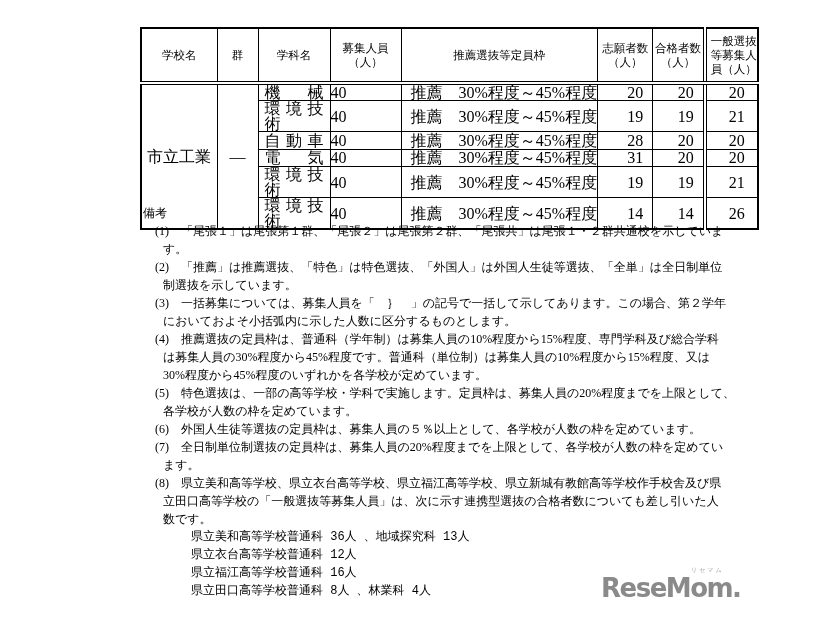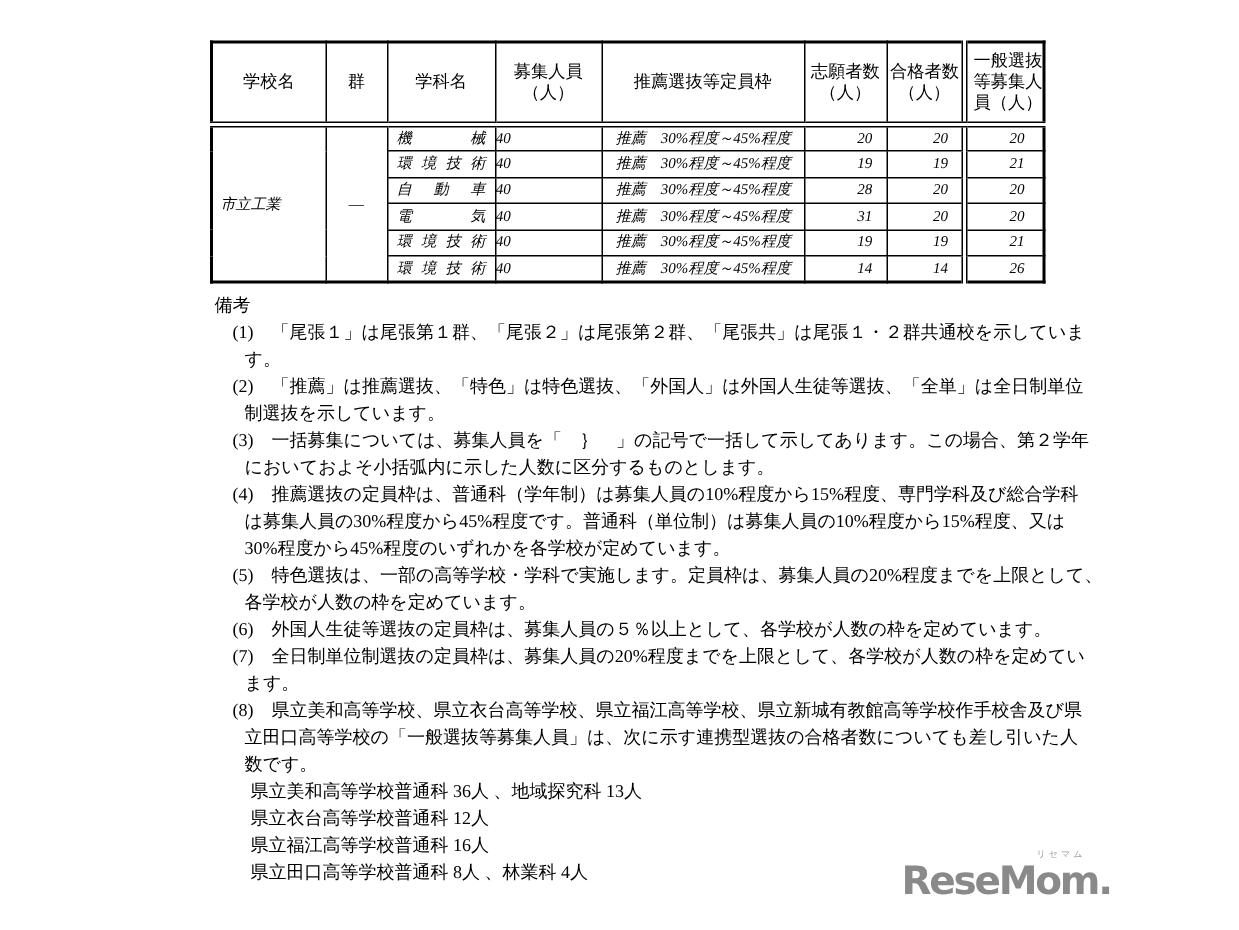--- a/index.html
+++ b/index.html
@@ -9,35 +9,35 @@
 
   
   table.main { position:absolute; left:140px; top:27px; border-collapse:collapse; table-layout:fixed;
                border:2px solid #000; }
   table.main th, table.main td { border:1px solid #000; vertical-align:middle; }
   table.main thead tr { height:55px; }
   table.main thead th { font-weight:normal; font-size:11.5px; line-height:14px; text-align:center;
                         border-bottom:4px double #000; }
   table.main thead th.col-general { text-align:center; padding-left:4px; }
   table.main tbody tr { height:17.5px; }
-  table.main td { font-size:10px; line-height:15px;font-style:italic; }
+  table.main td { font-size:16px; line-height:15px; }
   td.school { padding-left:5px; font-size:12.5px;margin-top:33px; }
   td.gun    { text-align:center; }
   td.dept   { text-align:justify; text-align-last:justify; text-justify:inter-character; padding:0 6px; }
   td.cap    { text-align:left; padding-right:14px; }
   td.quota  { font-size:11px; padding-left:9px; letter-spacing:0; white-space:nowrap; }
   td.app, td.acc { text-align:right; padding-right:9px; }
   td.gen    { text-align:right; padding-right:12px; }
   .dbl-left { border-left:4px double #000 !important; }
 
   
-  .notes { position:absolute; left:143px; top:194px; width:600px; font-size:12px; line-height:18px; }
+  .notes { position:absolute; left:143px; top:204px; width:600px; font-size:12px; line-height:18px; }
   .notes-title { }
   .note { padding-left:20px; text-indent:-8px; }
-  .note .sub { text-indent:0; margin-left:4px; }
+  .note .sub { text-indent:0; margin-left:28px;font-family:Liberation Mono, monospace; }
 
   
   .logo { position:absolute; left:601px; top:567px; width:140px; font-family:"DejaVu Sans","Liberation Sans",sans-serif; }
   .logo-kana { display:block; font-size:6px; letter-spacing:2px; color:#a0a0a0; margin-left:90px; line-height:6px; }
   .logo-text { display:block; font-weight:bold; font-size:26px; line-height:31px; letter-spacing:-1.5px; }
 </style>
 </head>
 <body>
 
 <div class="stage">

